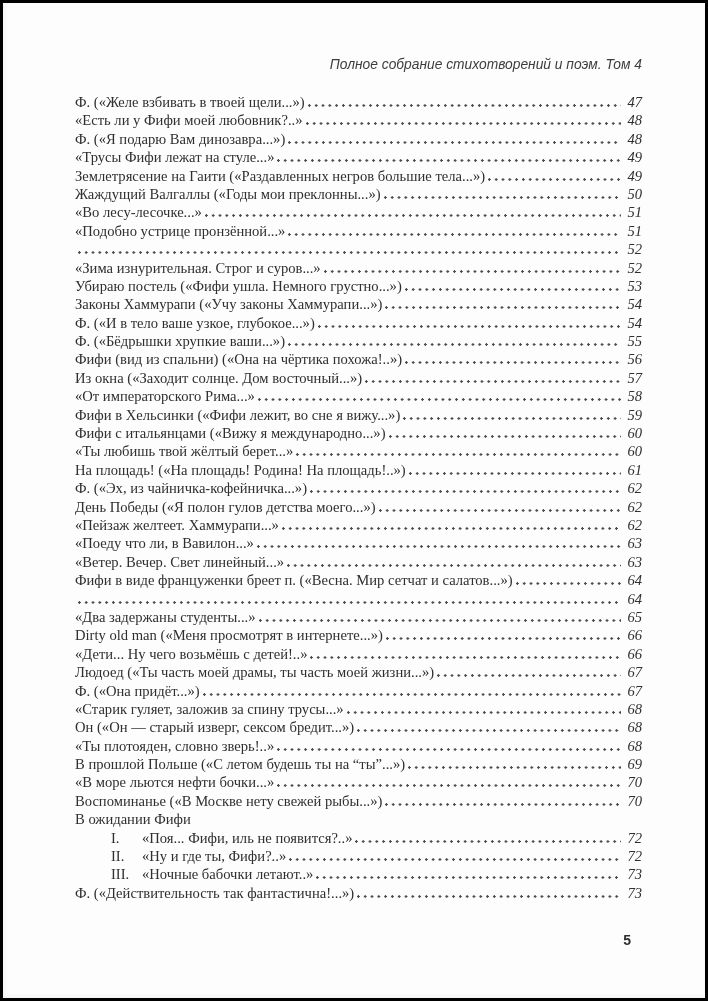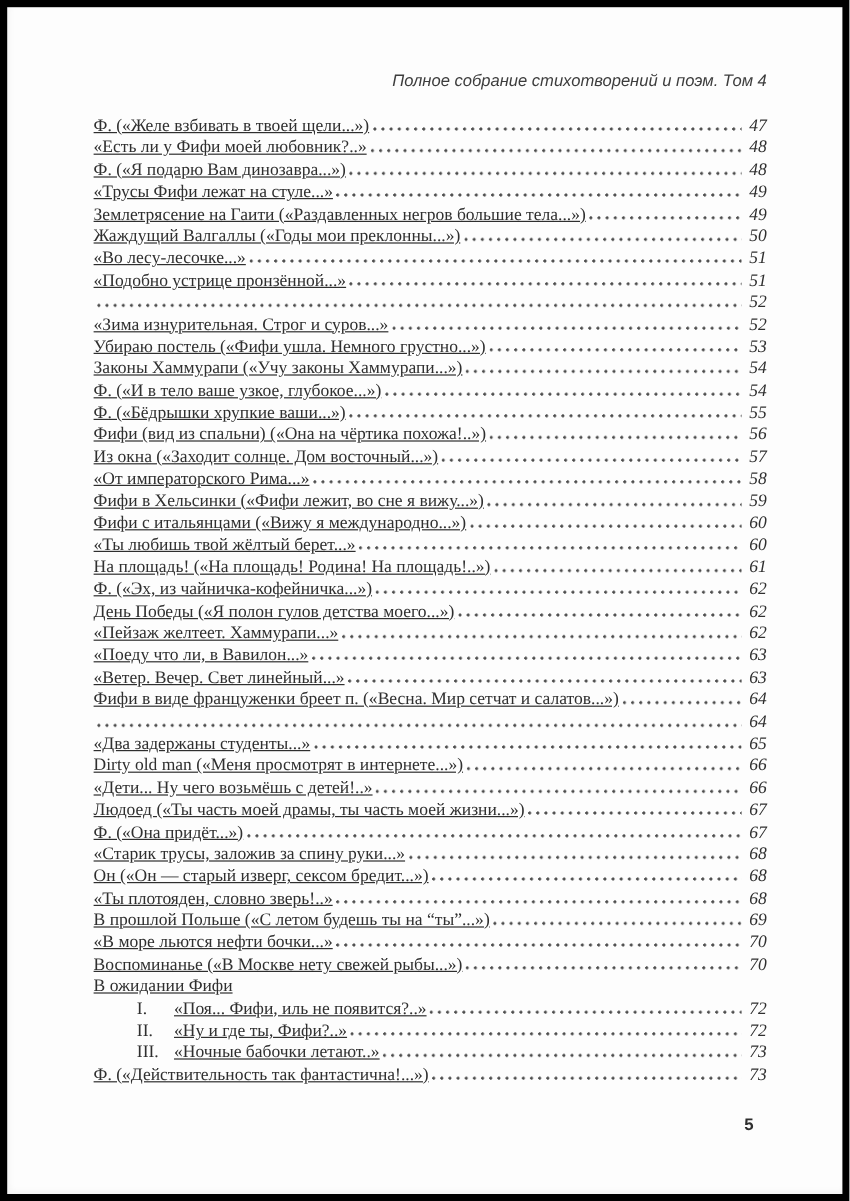--- a/index.html
+++ b/index.html
@@ -6,21 +6,21 @@
     margin: 0;
     padding: 0;
     background: #ffffff;
   }
   .page {
     position: relative;
     width: 708px;
     height: 1001px;
     box-sizing: border-box;
     background: #fdfdfd;
-    border: 6px solid #000000;
+    border: 3px solid #000000;
     box-shadow: inset 2px -2px 5px rgba(0,0,0,0.04);
     overflow: hidden;
     font-family: "Liberation Serif", "DejaVu Serif", serif;
     color: #2f2f2f;
   }
   .running-header {
     position: absolute;
     top: 54px;
     right: 63px;
     font-family: "Liberation Sans", sans-serif;
@@ -38,21 +38,20 @@
   .toc-row {
     display: flex;
     align-items: baseline;
     font-size: 14.6px;
     line-height: 18.4px;
     height: 18.4px;
     white-space: nowrap;
   }
   .toc-row .title {
     flex: 0 0 auto;
-    text-decoration: underline;
   }
   .toc-row .dots {
     flex: 1 1 auto;
     min-width: 10px;
     height: 3px;
     margin: 0 3px;
     background-image: radial-gradient(circle at 1.4px 1.5px, #4c4c4c 1.05px, rgba(0,0,0,0) 1.45px);
     background-size: 6.8px 3px;
     background-repeat: repeat-x;
     background-position: left bottom;
@@ -243,21 +242,21 @@
         <span class="title">Людоед («Ты часть моей драмы, ты часть моей жизни...»)</span>
         <span class="dots"></span>
         <span class="pagenum">67</span>
       </div>
       <div class="toc-row">
         <span class="title">Ф. («Она придёт...»)</span>
         <span class="dots"></span>
         <span class="pagenum">67</span>
       </div>
       <div class="toc-row">
-        <span class="title">«Старик трусы, заложив за спину руки...»</span>
+        <span class="title">«Старик гуляет, заложив за спину трусы...»</span>
         <span class="dots"></span>
         <span class="pagenum">68</span>
       </div>
       <div class="toc-row">
         <span class="title">Он («Он — старый изверг, сексом бредит...»)</span>
         <span class="dots"></span>
         <span class="pagenum">68</span>
       </div>
       <div class="toc-row">
         <span class="title">«Ты плотояден, словно зверь!..»</span>

